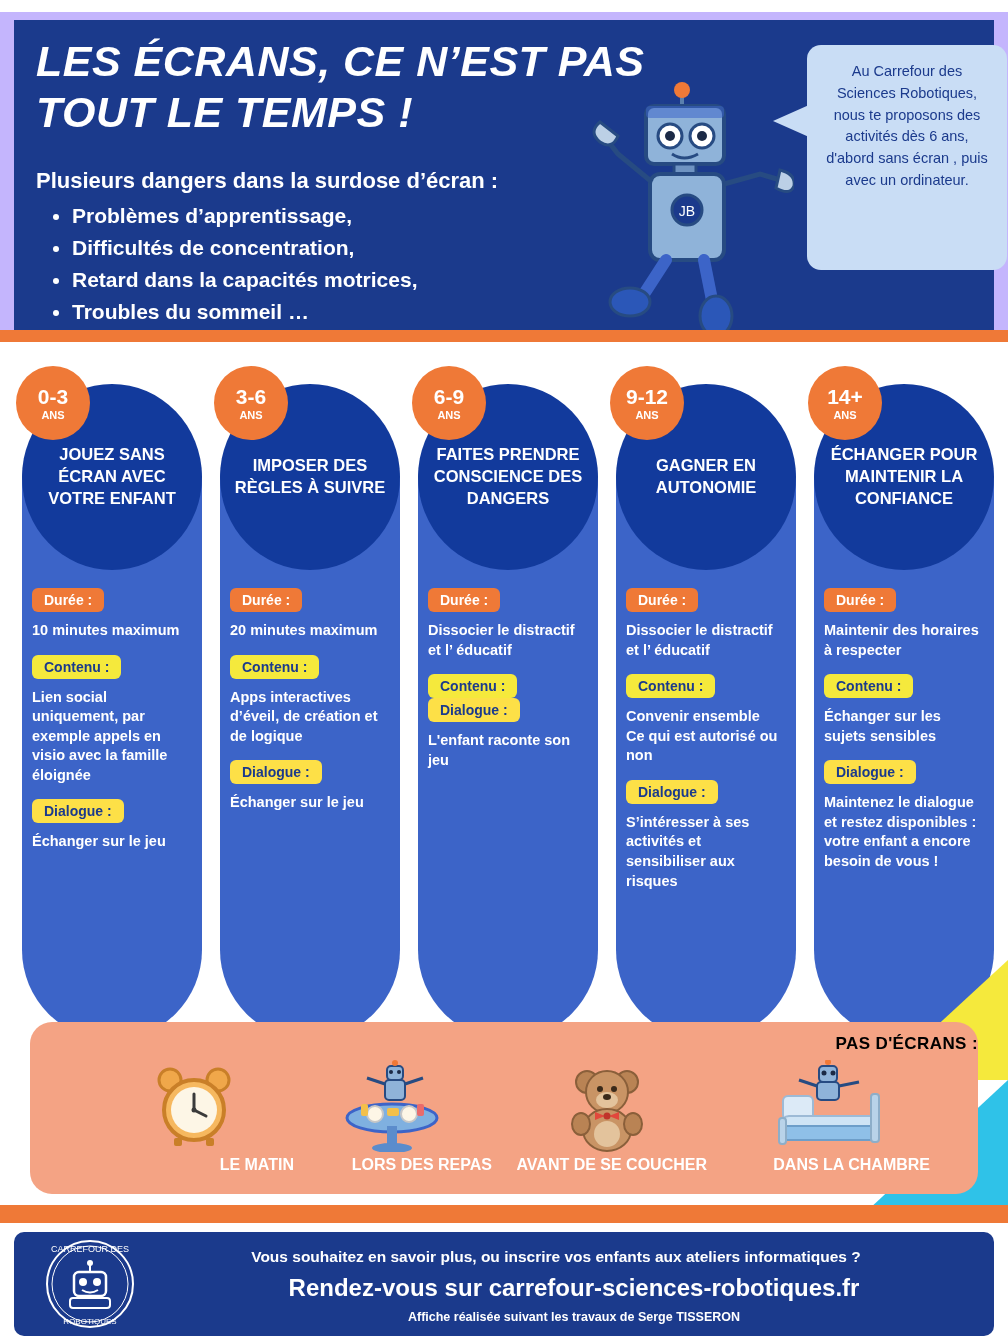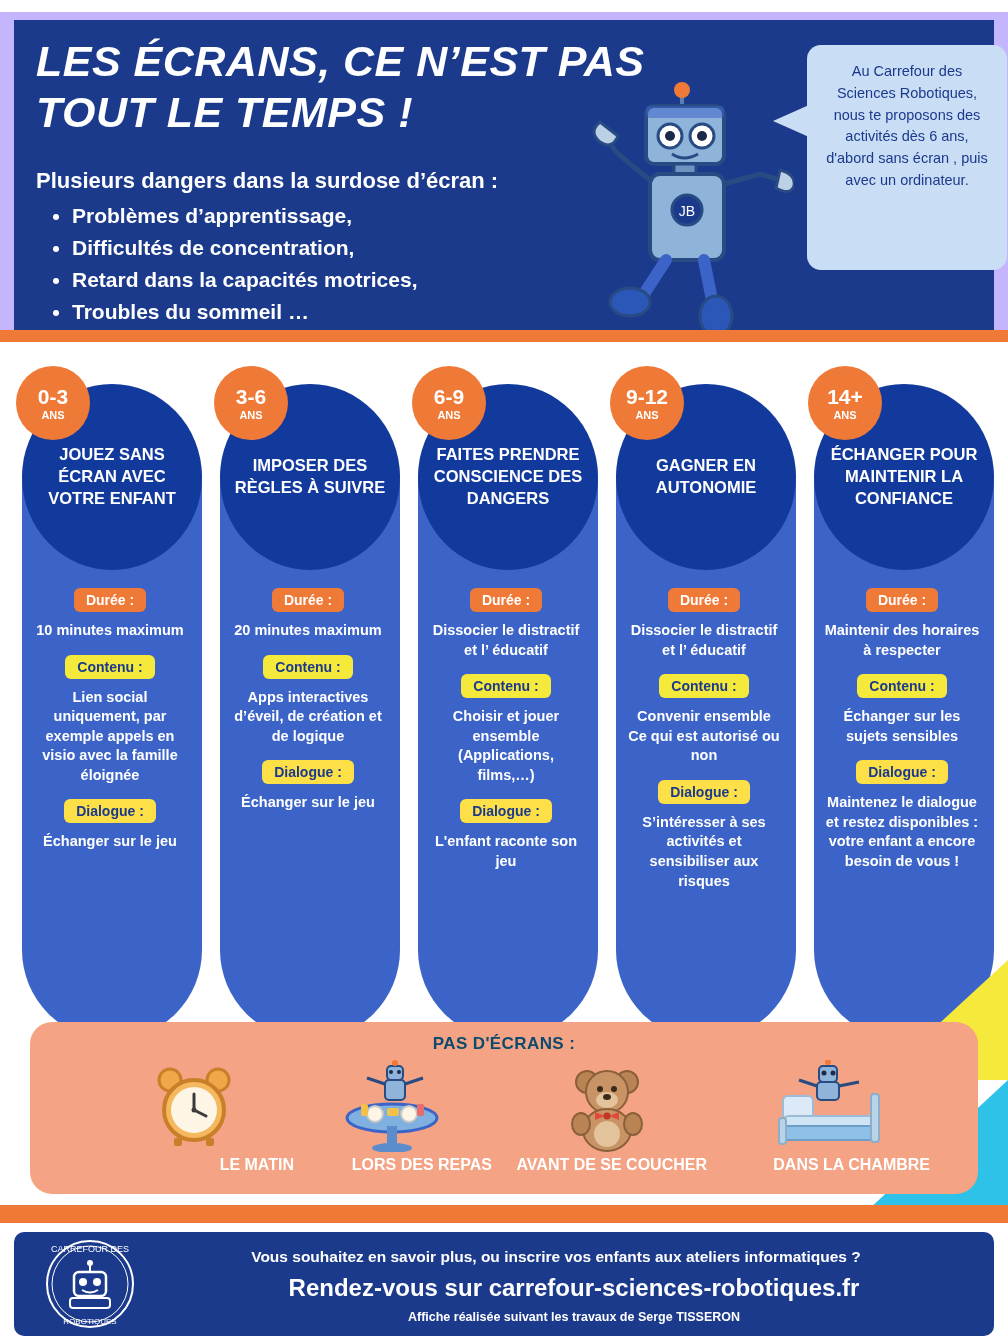--- a/index.html
+++ b/index.html
@@ -141,21 +141,21 @@
     z-index: 5;
   }
   .age-badge .age-num { font-size: 21px; font-weight: bold; }
   .age-badge .age-unit { font-size: 11px; font-weight: bold; margin-top: 3px; }
 
   .col-content {
     position: absolute;
     left: 0; top: 196px;
     width: 176px;
     padding: 0 10px;
-    text-align: center;
+    text-align: left;
   }
   .chip {
     display: inline-block;
     border-radius: 6px;
     font-size: 14px;
     font-weight: bold;
     padding: 4px 12px;
     margin: 0 auto;
   }
   .chip-duree { background: #ef7937; color: #ffffff; }
@@ -172,22 +172,22 @@
   
   .noscreen {
     position: absolute; left: 30px; top: 1022px;
     width: 948px; height: 172px;
     background: #f4a384;
     border-radius: 22px;
   }
   .noscreen-title {
     position: absolute; left: 0; top: 12px;
     width: 948px;
-    text-align: center;
-    color: #0c4a6e;
+    text-align: right;
+    color: #000000;
     font-size: 17px;
     font-weight: bold;
     letter-spacing: 0.4px;
   }
   .ns-item {
     position: absolute;
     top: 38px;
     width: 200px;
     text-align: center;
   }
@@ -352,21 +352,20 @@
       <div class="col-body"></div>
       <div class="col-head">FAITES PRENDRE CONSCIENCE DES DANGERS</div>
       <div class="age-badge">
         <span class="age-num">6-9</span>
         <span class="age-unit">ANS</span>
       </div>
       <div class="col-content">
         <div><span class="chip chip-duree">Durée :</span></div>
         <div class="col-text">Dissocier le distractif et l’ éducatif</div>
         <div><span class="chip chip-contenu">Contenu :</span></div>
-        <div class="col-text">Choisir et jouer ensemble (Applications, films,…)</div>
         <div><span class="chip chip-dialogue">Dialogue :</span></div>
         <div class="col-text">L'enfant raconte son jeu</div>
       </div>
     </div>
 
     <div class="col" style="left:616px;">
       <div class="col-body"></div>
       <div class="col-head">GAGNER EN AUTONOMIE</div>
       <div class="age-badge">
         <span class="age-num">9-12</span>

